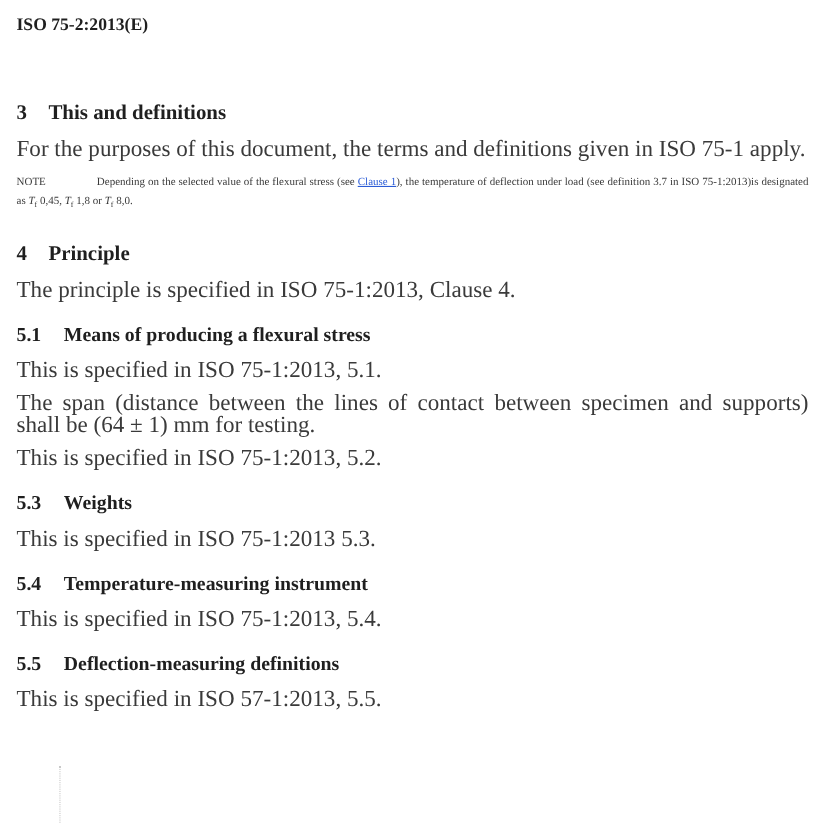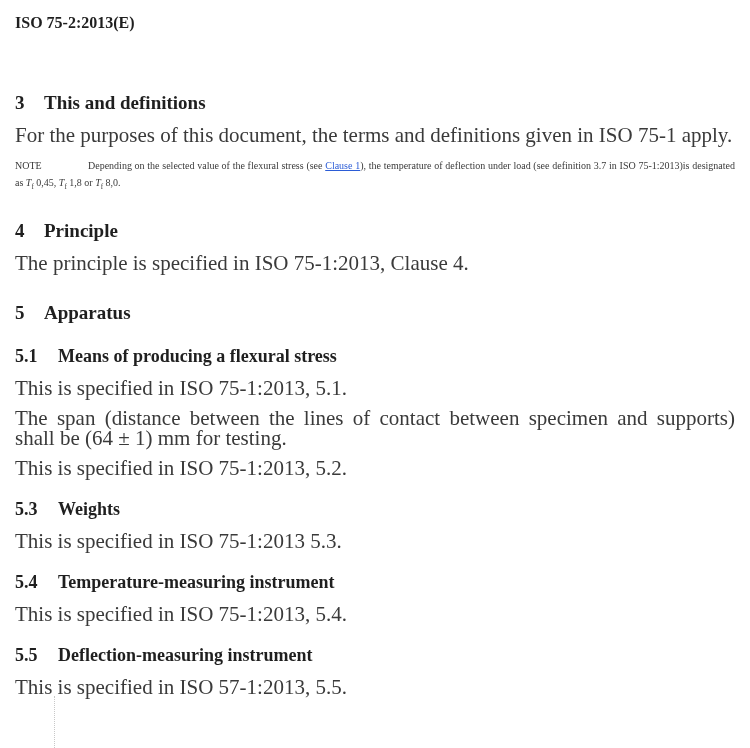--- a/index.html
+++ b/index.html
@@ -67,21 +67,20 @@
 
   <header class="doc-ref">ISO 75-2:2013(E)</header>
 
   <h2 class="clause-h first"><span class="cnum">3</span><span>This and definitions</span></h2>
   <p class="body-p">For the purposes of this document, the terms and definitions given in ISO 75-1 apply.</p>
   <p class="note"><span class="note-label">NOTE</span><span class="note-text">Depending on the selected value of the flexural stress (see <a class="doc-link" href="#">Clause 1</a>), the temperature of deflection under load (see definition 3.7 in ISO 75-1:2013)is designated as <i>T</i><sub>f</sub> 0,45, <i>T</i><sub>f</sub> 1,8 or <i>T</i><sub>f</sub> 8,0.</span></p>
 
   <h2 class="clause-h"><span class="cnum">4</span><span>Principle</span></h2>
   <p class="body-p">The principle is specified in ISO 75-1:2013, Clause 4.</p>
 
-  <h2 class="clause-h"><span class="cnum">5</span><span>Apparatus</span></h2>
 
   <section>
     <h3 class="sub-h"><span class="snum">5.1</span><span>Means of producing a flexural stress</span></h3>
     <p class="body-p">This is specified in ISO 75-1:2013, 5.1.</p>
     <p class="body-p">The span (distance between the lines of contact between specimen and supports) shall be (64 ± 1) mm for testing.</p>
   </section>
 
   <section>
     <p class="body-p">This is specified in ISO 75-1:2013, 5.2.</p>
   </section>
@@ -90,18 +89,18 @@
     <h3 class="sub-h"><span class="snum">5.3</span><span>Weights</span></h3>
     <p class="body-p">This is specified in ISO 75-1:2013 5.3.</p>
   </section>
 
   <section>
     <h3 class="sub-h"><span class="snum">5.4</span><span>Temperature-measuring instrument</span></h3>
     <p class="body-p">This is specified in ISO 75-1:2013, 5.4.</p>
   </section>
 
   <section>
-    <h3 class="sub-h"><span class="snum">5.5</span><span>Deflection-measuring instrument</span></h3>
+    <h3 class="sub-h"><span class="snum">5.5</span><span>Deflection-measuring definitions</span></h3>
     <p class="body-p">This is specified in ISO 57-1:2013, 5.5.</p>
   </section>
 
   <div class="artifact"></div>
 </div>
 
 </body></html>

